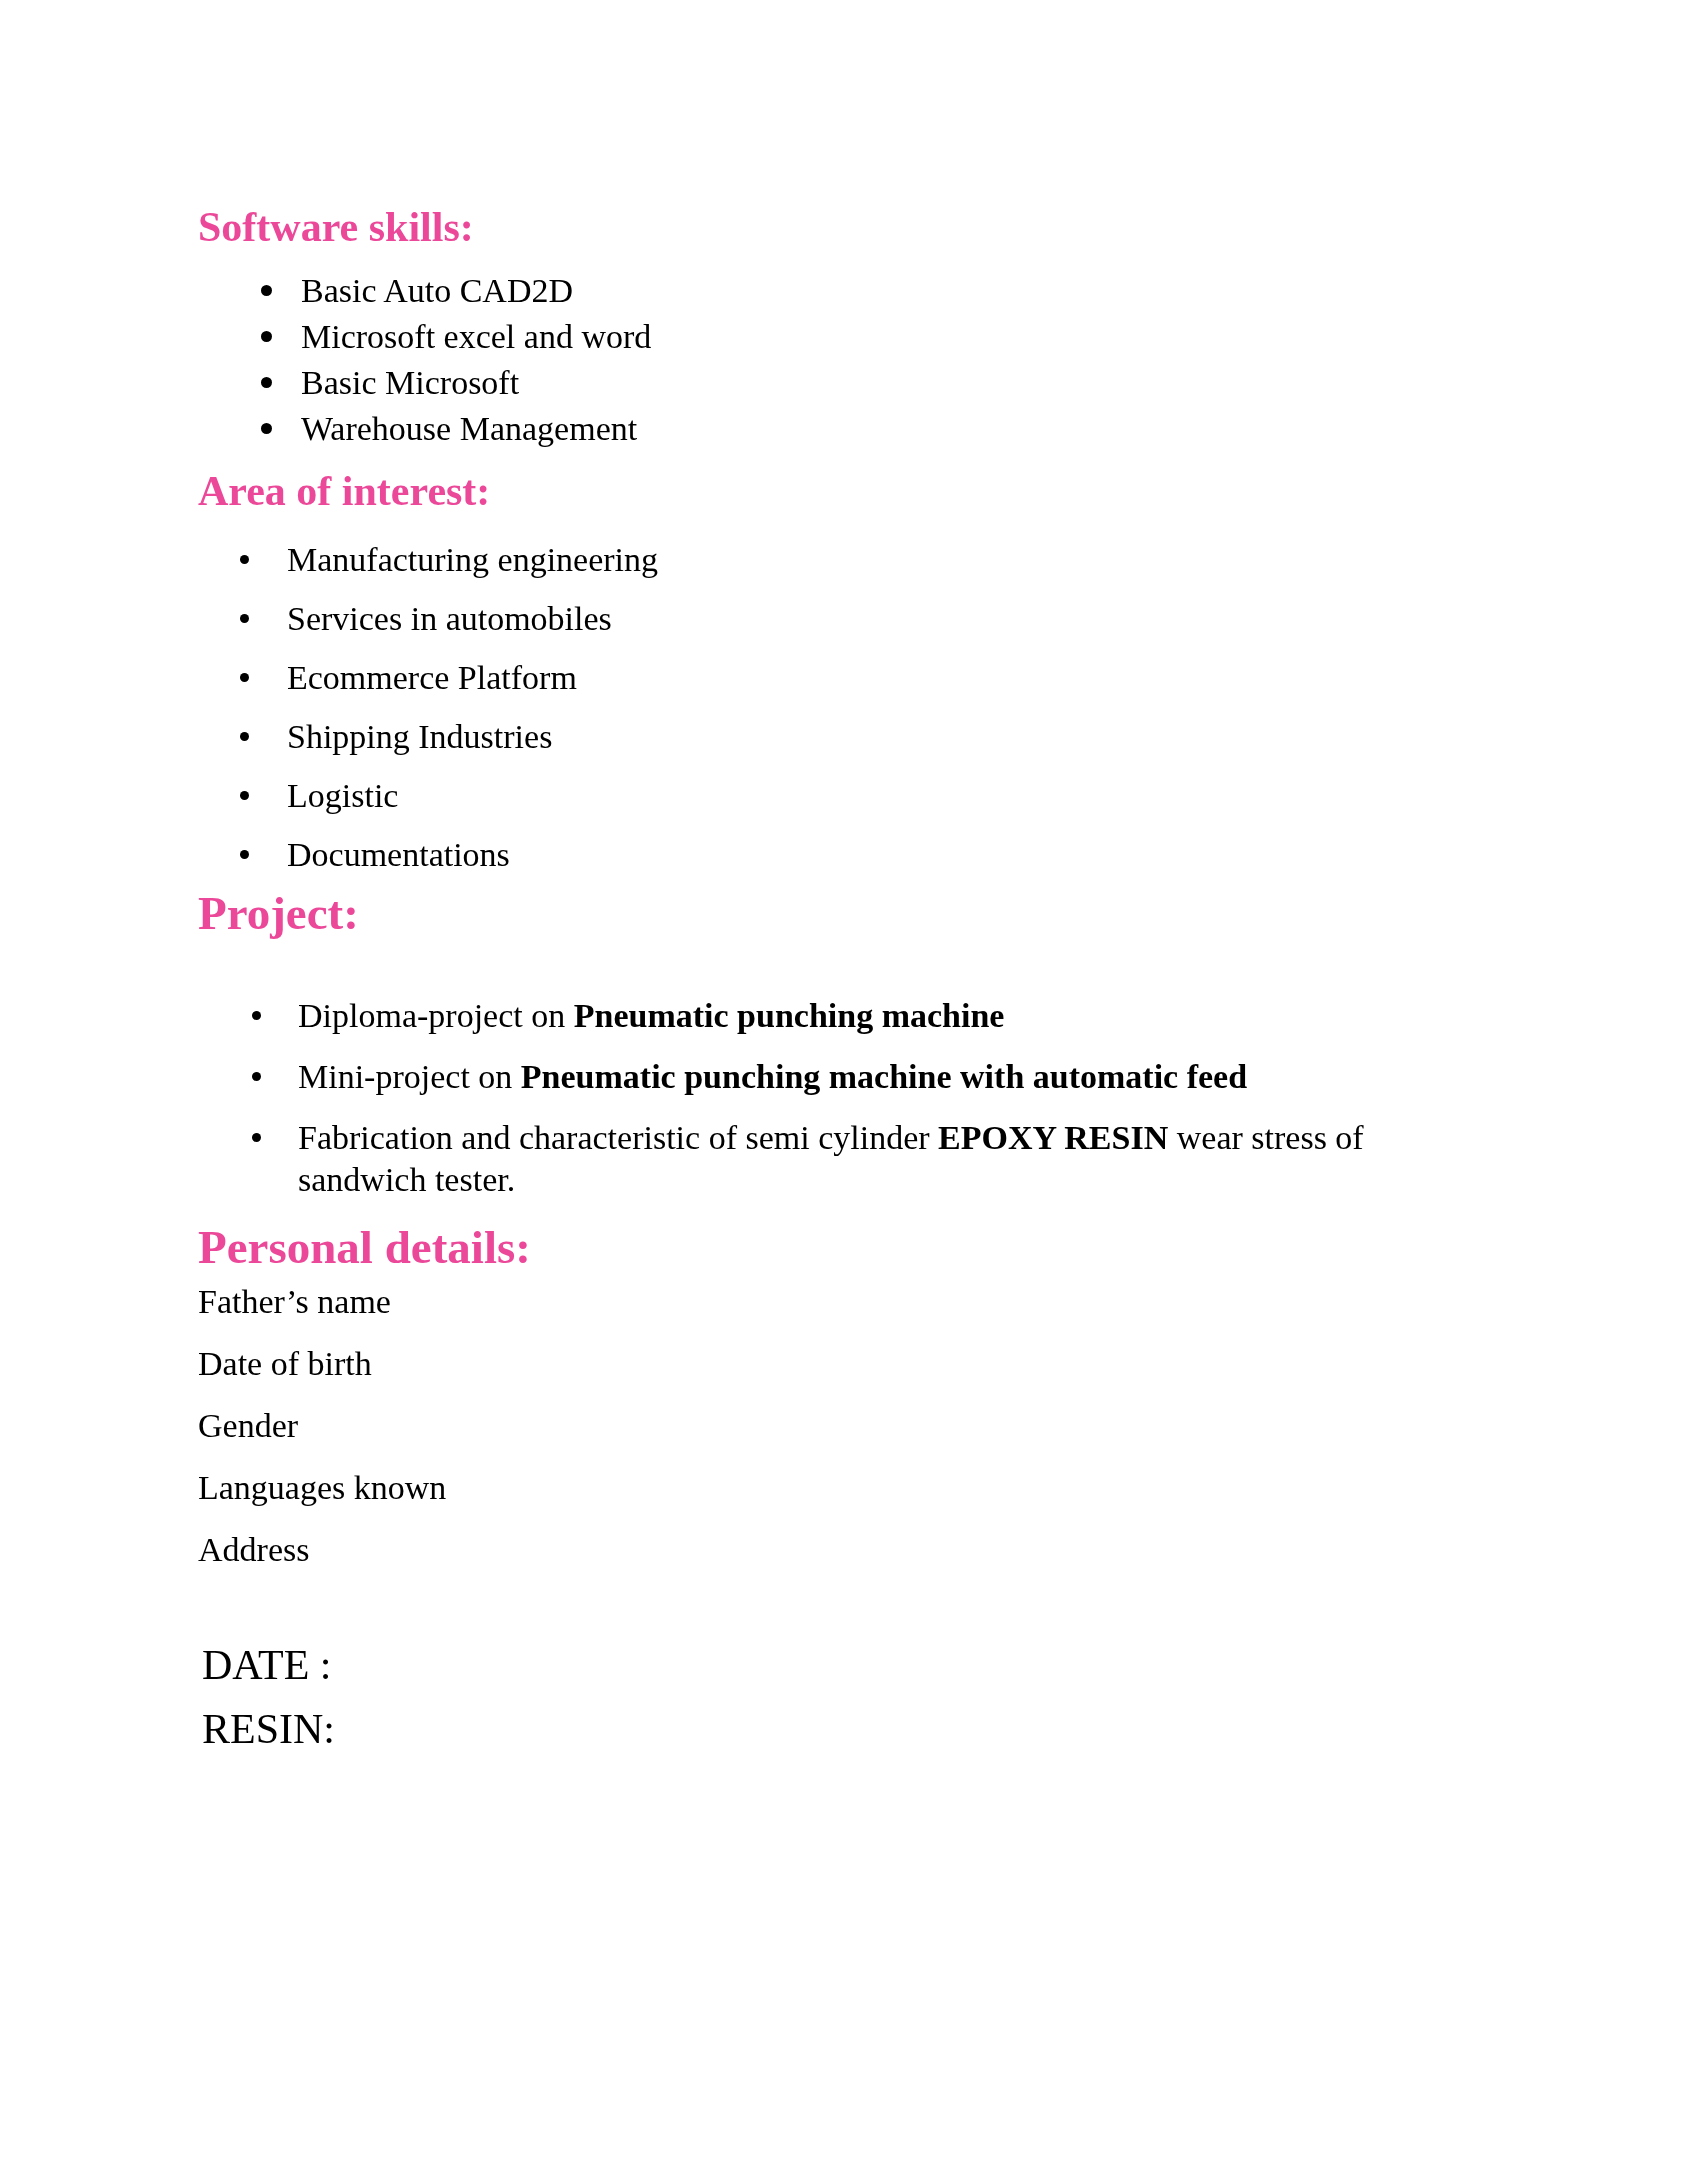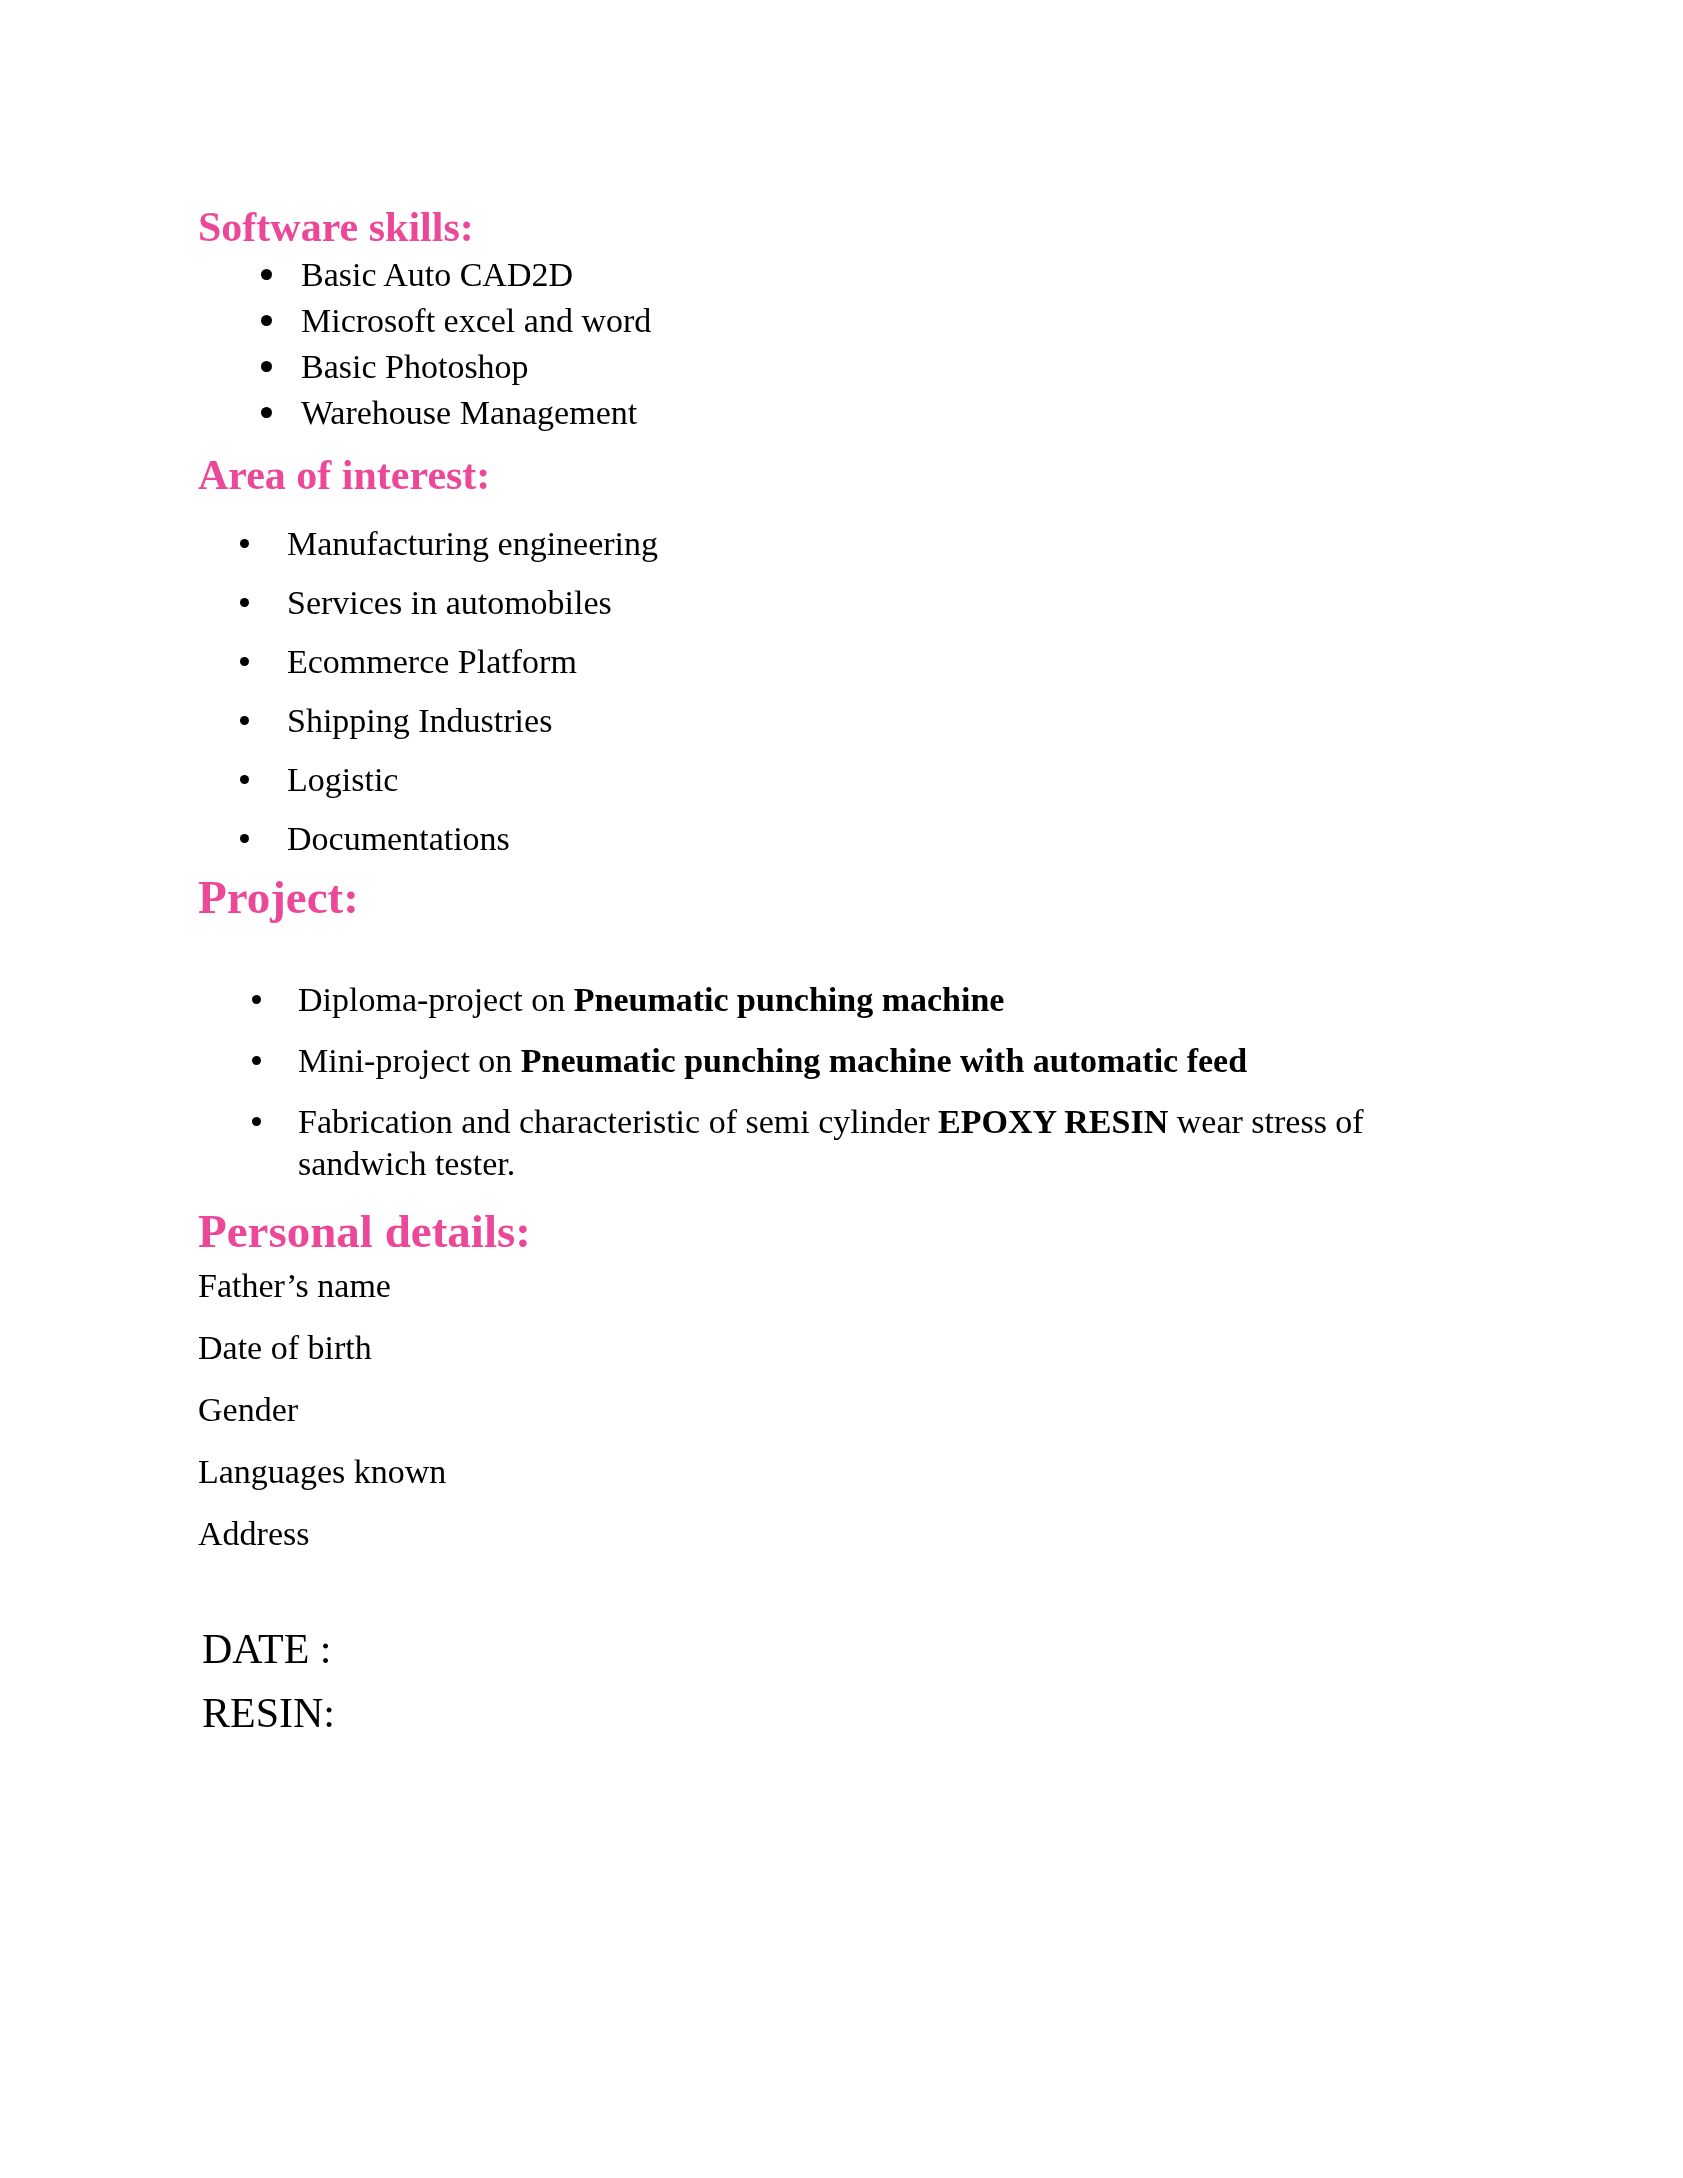--- a/index.html
+++ b/index.html
@@ -22,21 +22,21 @@
   .h-large { font-size: 47px; line-height: 55px; }
   ul { list-style: none; margin: 0; padding: 0; }
   li { position: relative; font-size: 34px; }
   li::before {
     content: "";
     position: absolute;
     background: #000;
     border-radius: 50%;
   }
   
-  .skills-list { margin-top: 0; }
+  .skills-list { margin-top: 16px; }
   .skills-list li { line-height: 46px; padding-left: 103px; }
   .skills-list li::before { width: 11px; height: 11px; left: 63px; top: 17px; }
   
   .interest-list { margin-top: 14px; margin-bottom: 0; }
   .interest-list li { line-height: 59px; padding-left: 89px; }
   .interest-list li::before { width: 9px; height: 9px; left: 42px; top: 25px; }
   
   .h-project { margin-top: 2px; }
   .project-list { margin-top: 54px; }
   .project-list li {
@@ -57,21 +57,21 @@
 </style>
 </head>
 <body>
 
 <div class="page">
 
   <h2 class="h-small">Software skills:</h2>
   <ul class="skills-list">
     <li>Basic Auto CAD2D</li>
     <li>Microsoft excel and word</li>
-    <li>Basic Photoshop</li>
+    <li>Basic Microsoft</li>
     <li>Warehouse Management</li>
   </ul>
 
   <h2 class="h-small">Area of interest:</h2>
   <ul class="interest-list">
     <li>Manufacturing engineering</li>
     <li>Services in automobiles</li>
     <li>Ecommerce Platform</li>
     <li>Shipping Industries</li>
     <li>Logistic</li>

